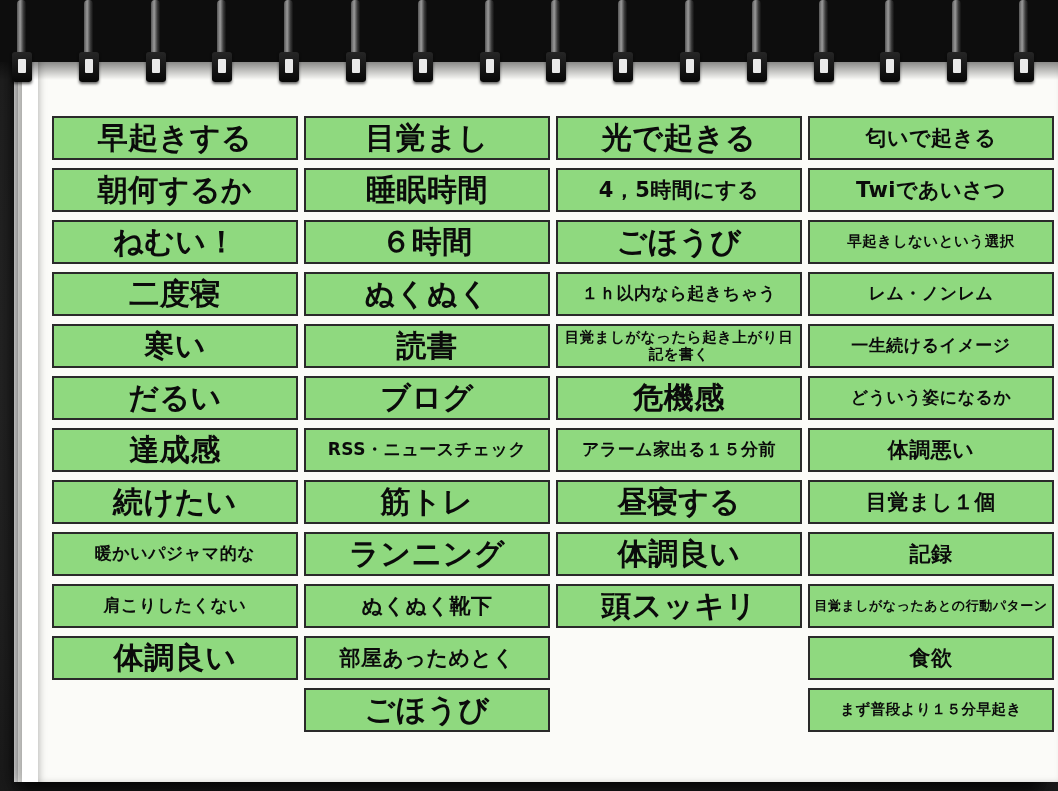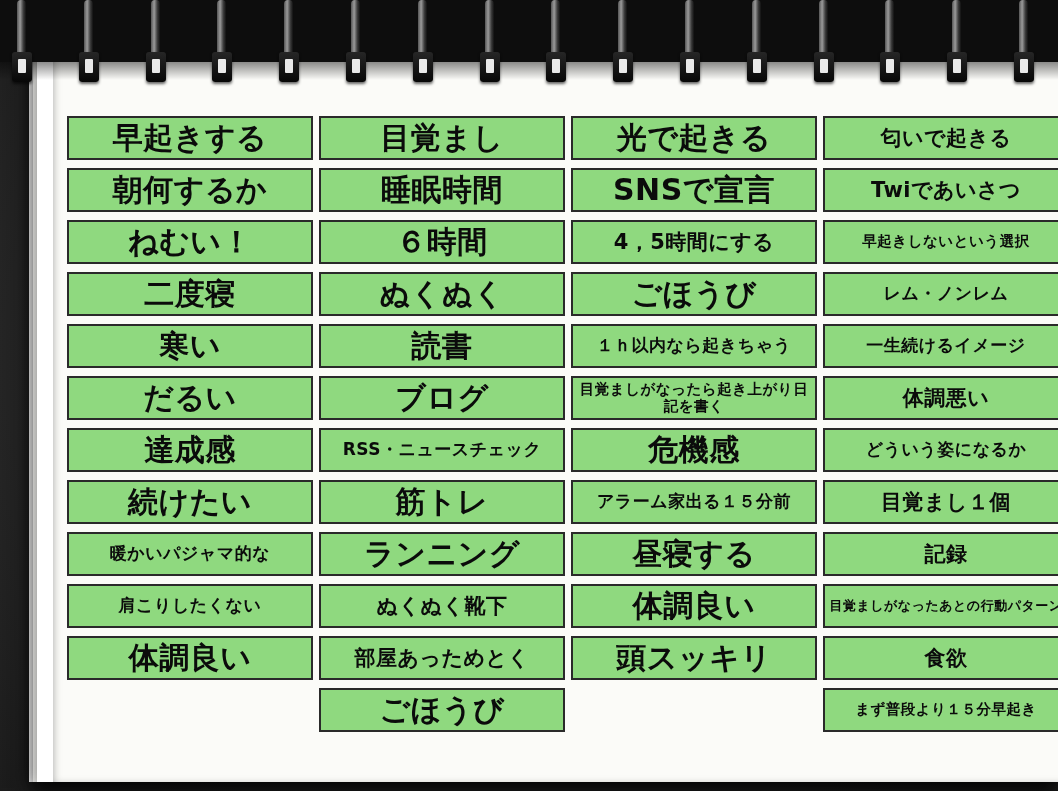--- a/index.html
+++ b/index.html
@@ -23,21 +23,20 @@
 
   
   .paper-stack {
     position: absolute;
     left: 14px;
     top: 10px;
     width: 1030px;
     height: 772px;
     background: #ffffff;
     box-shadow: 0 6px 18px rgba(0,0,0,0.55);
-    margin-left: 15px;
   }
   .paper-stack.l2 { left: 18px; top: 14px; width: 1022px; height: 768px; background:#f2f2ef; }
   .paper-stack.l3 { left: 22px; top: 18px; width: 1014px; height: 764px; background:#ffffff; }
 
   .paper {
     position: absolute;
     left: 16px;
     top: 12px;
     width: 1026px;
     height: 752px;
@@ -187,40 +186,39 @@
           <div class="card s-sm">RSS・ニュースチェック</div>
           <div class="card s-xl">筋トレ</div>
           <div class="card s-xl">ランニング</div>
           <div class="card s-md">ぬくぬく靴下</div>
           <div class="card s-md">部屋あっためとく</div>
           <div class="card s-xl">ごほうび</div>
         </div>
 
         <div class="col">
           <div class="card s-xl">光で起きる</div>
-          <div class="card s-xl">SNSで宣言</div>
           <div class="card s-md">4，5時間にする</div>
           <div class="card s-xl">ごほうび</div>
           <div class="card s-sm">１ｈ以内なら起きちゃう</div>
           <div class="card s-xs two-line">目覚ましがなったら起き上がり日記を書く</div>
           <div class="card s-xl">危機感</div>
           <div class="card s-sm">アラーム家出る１５分前</div>
           <div class="card s-xl">昼寝する</div>
           <div class="card s-xl">体調良い</div>
           <div class="card s-xl">頭スッキリ</div>
         </div>
 
         <div class="col">
           <div class="card s-md">匂いで起きる</div>
           <div class="card s-md">Twiであいさつ</div>
           <div class="card s-xs">早起きしないという選択</div>
           <div class="card s-sm">レム・ノンレム</div>
           <div class="card s-sm">一生続けるイメージ</div>
+          <div class="card s-sm">どういう姿になるか</div>
           <div class="card s-md">体調悪い</div>
-          <div class="card s-sm">どういう姿になるか</div>
           <div class="card s-md">目覚まし１個</div>
           <div class="card s-md">記録</div>
           <div class="card s-xxs two-line">目覚ましがなったあとの行動パターン</div>
           <div class="card s-md">食欲</div>
           <div class="card s-xs">まず普段より１５分早起き</div>
         </div>
 
       </div>
     </div>
   </div>

